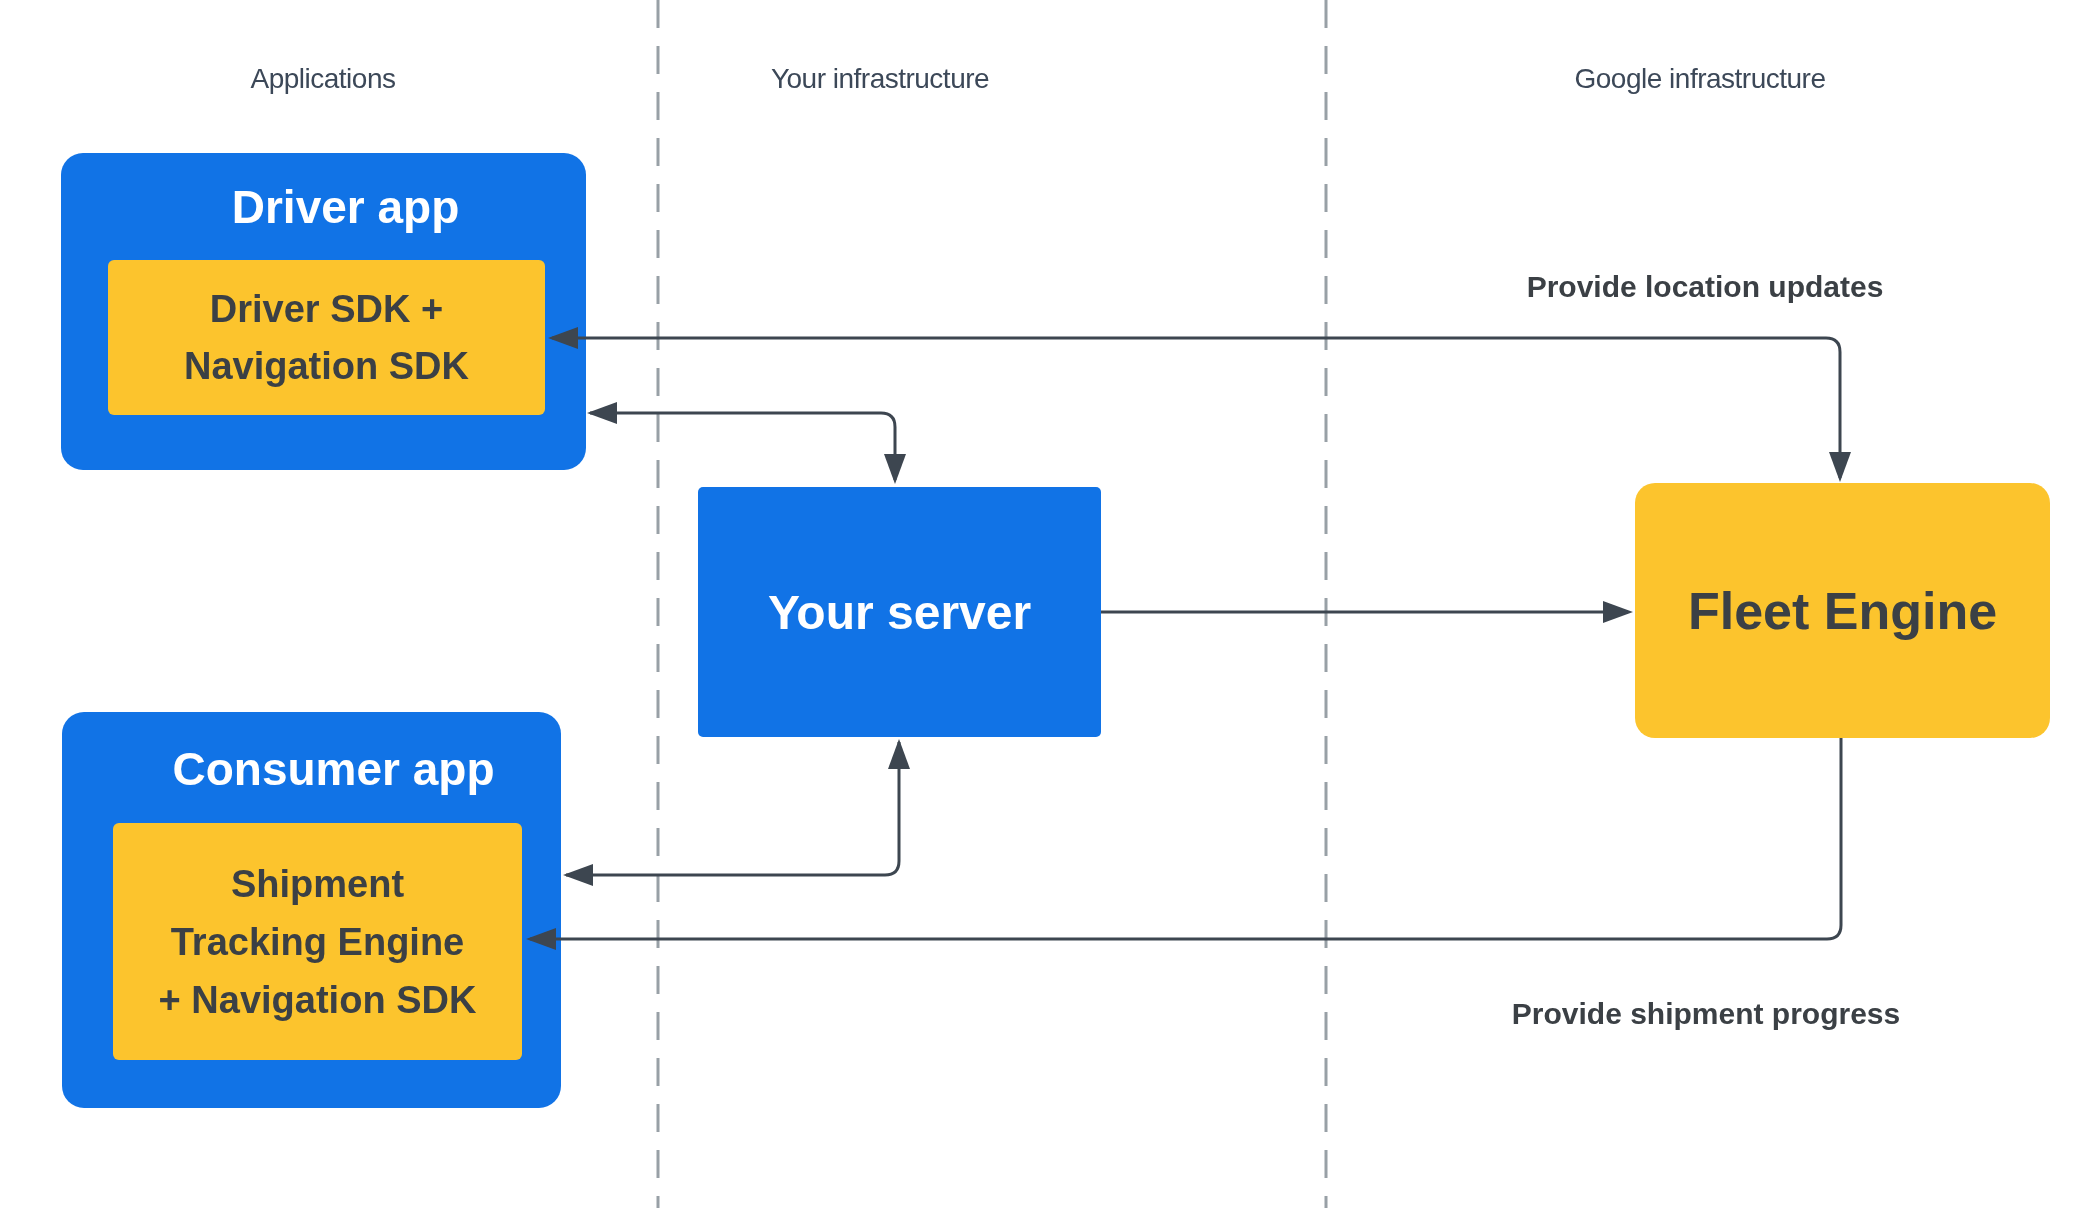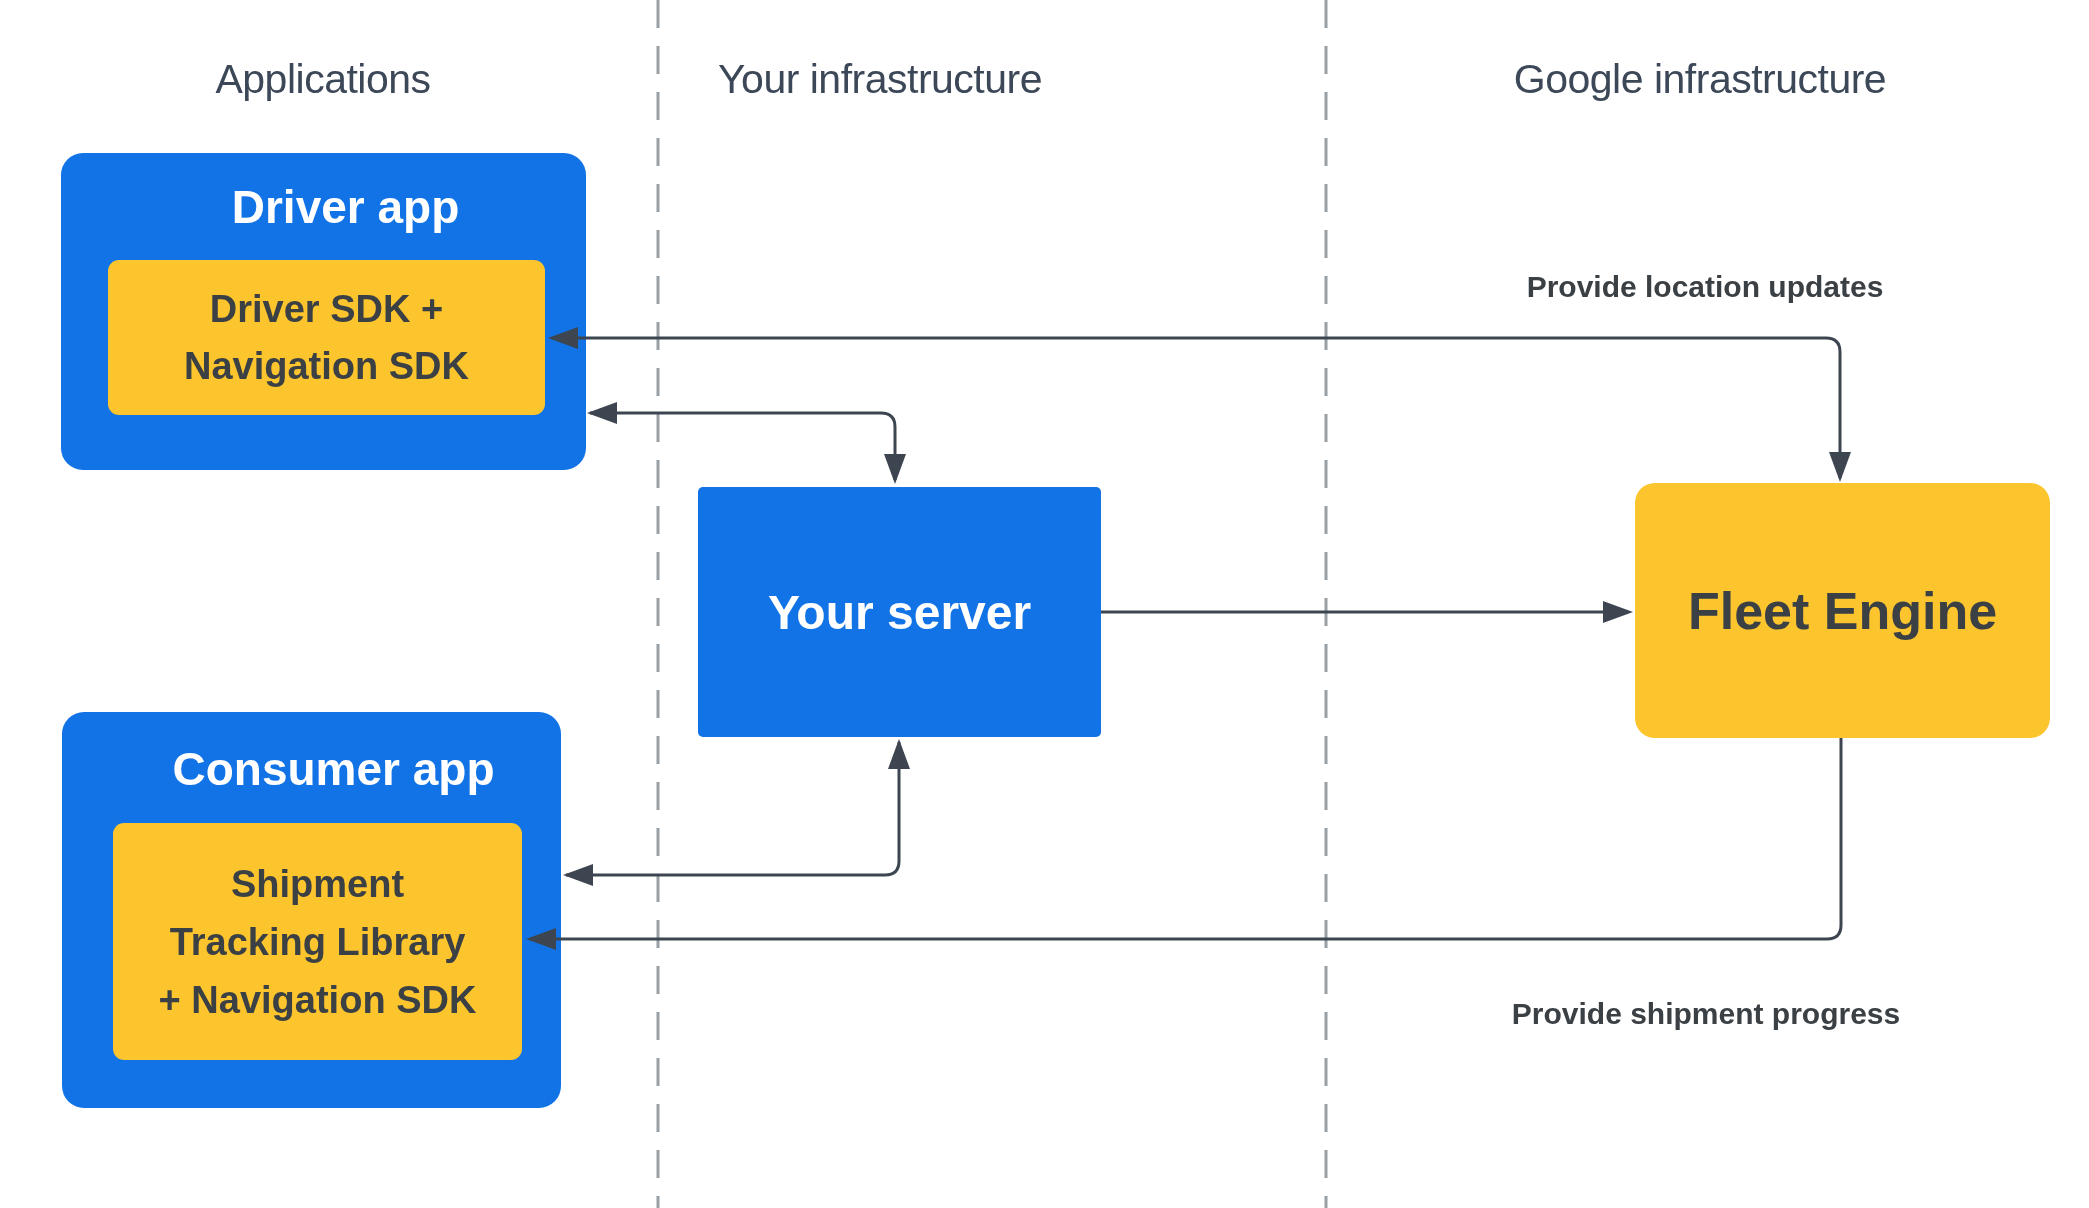--- a/index.html
+++ b/index.html
@@ -7,27 +7,27 @@
     position:relative;
     width:2089px;height:1208px;
     background:#ffffff;
     overflow:hidden;
     font-family:"Liberation Sans", sans-serif;
   }
   
   .col-header{
     position:absolute;top:52px;
     transform:translateX(-50%);
-    font-size:41px;font-weight:400;letter-spacing:-0.5px;
+    font-size:28px;font-weight:400;letter-spacing:-0.5px;
     color:#3C4858;white-space:nowrap;line-height:54px;
   }
   
   .box{position:absolute;box-sizing:border-box;}
   .blue-box{background:#1173E6;border-radius:22px;}
-  .yellow-box{background:#FCC42D;border-radius:11px;}
+  .yellow-box{background:#FCC42D;border-radius:6px;}
   .app-title{
     position:absolute;left:0;right:0;top:27px;
     text-align:center;color:#ffffff;
     font-size:46px;font-weight:700;white-space:nowrap;padding-left:44px;
   }
   .sdk-text{
     position:absolute;inset:0;
     display:flex;flex-direction:column;align-items:center;justify-content:center;
     color:#3B4045;font-size:38px;font-weight:700;line-height:57px;
     text-align:center;
@@ -70,21 +70,21 @@
       <div>Navigation SDK</div>
     </div>
   </div>
 
   <div class="box blue-box" style="left:62px;top:712px;width:499px;height:396px">
     <div class="app-title" style="top:30px">Consumer app</div>
   </div>
   <div class="box yellow-box" style="left:113px;top:823px;width:409px;height:237px">
     <div class="sdk-text" style="line-height:58px">
       <div>Shipment</div>
-      <div>Tracking Library</div>
+      <div>Tracking Engine</div>
       <div>+ Navigation SDK</div>
     </div>
   </div>
 
   <div class="box blue-box" style="left:698px;top:487px;width:403px;height:250px;border-radius:5px">
     <div class="center-title server-title">Your server</div>
   </div>
 
   <div class="box yellow-box" style="left:1635px;top:483px;width:415px;height:255px;border-radius:20px">
     <div class="center-title fleet-title">Fleet Engine</div>

